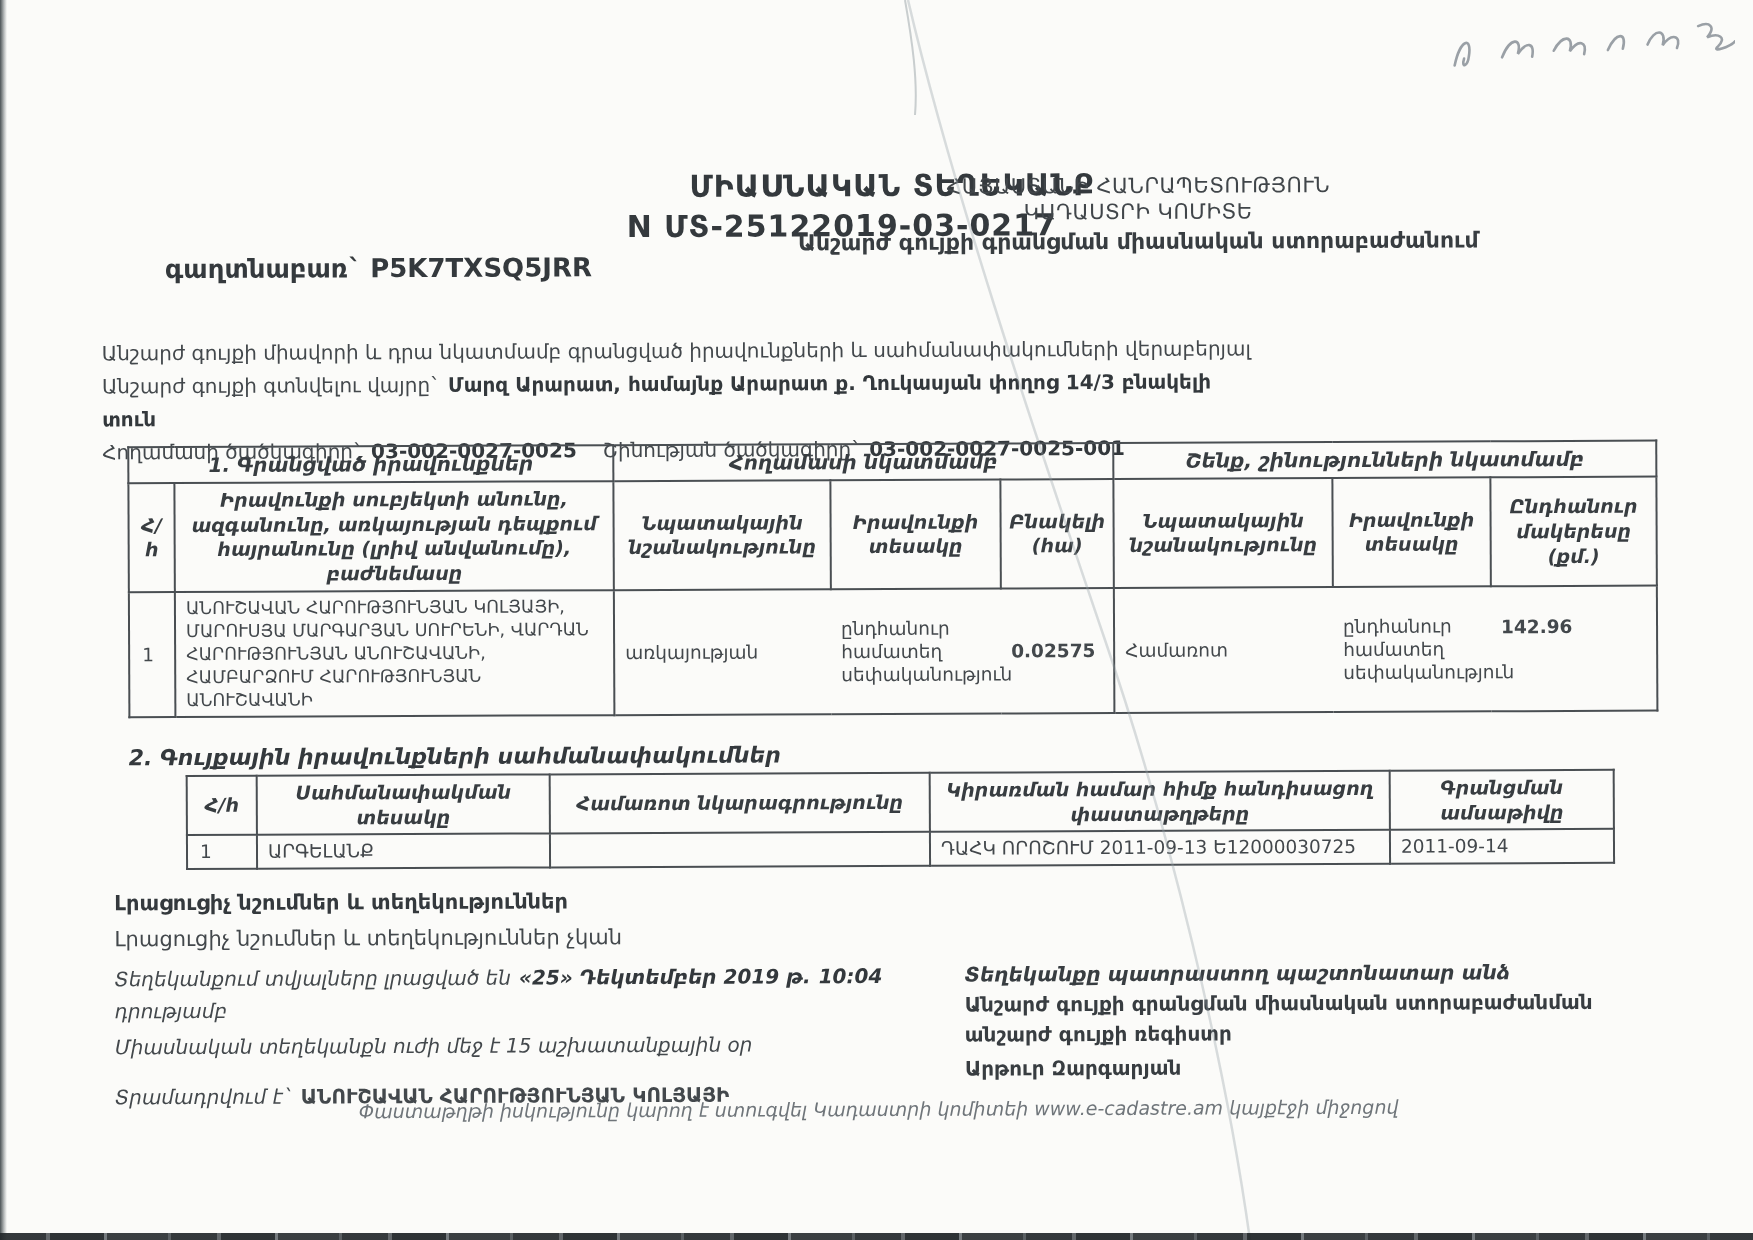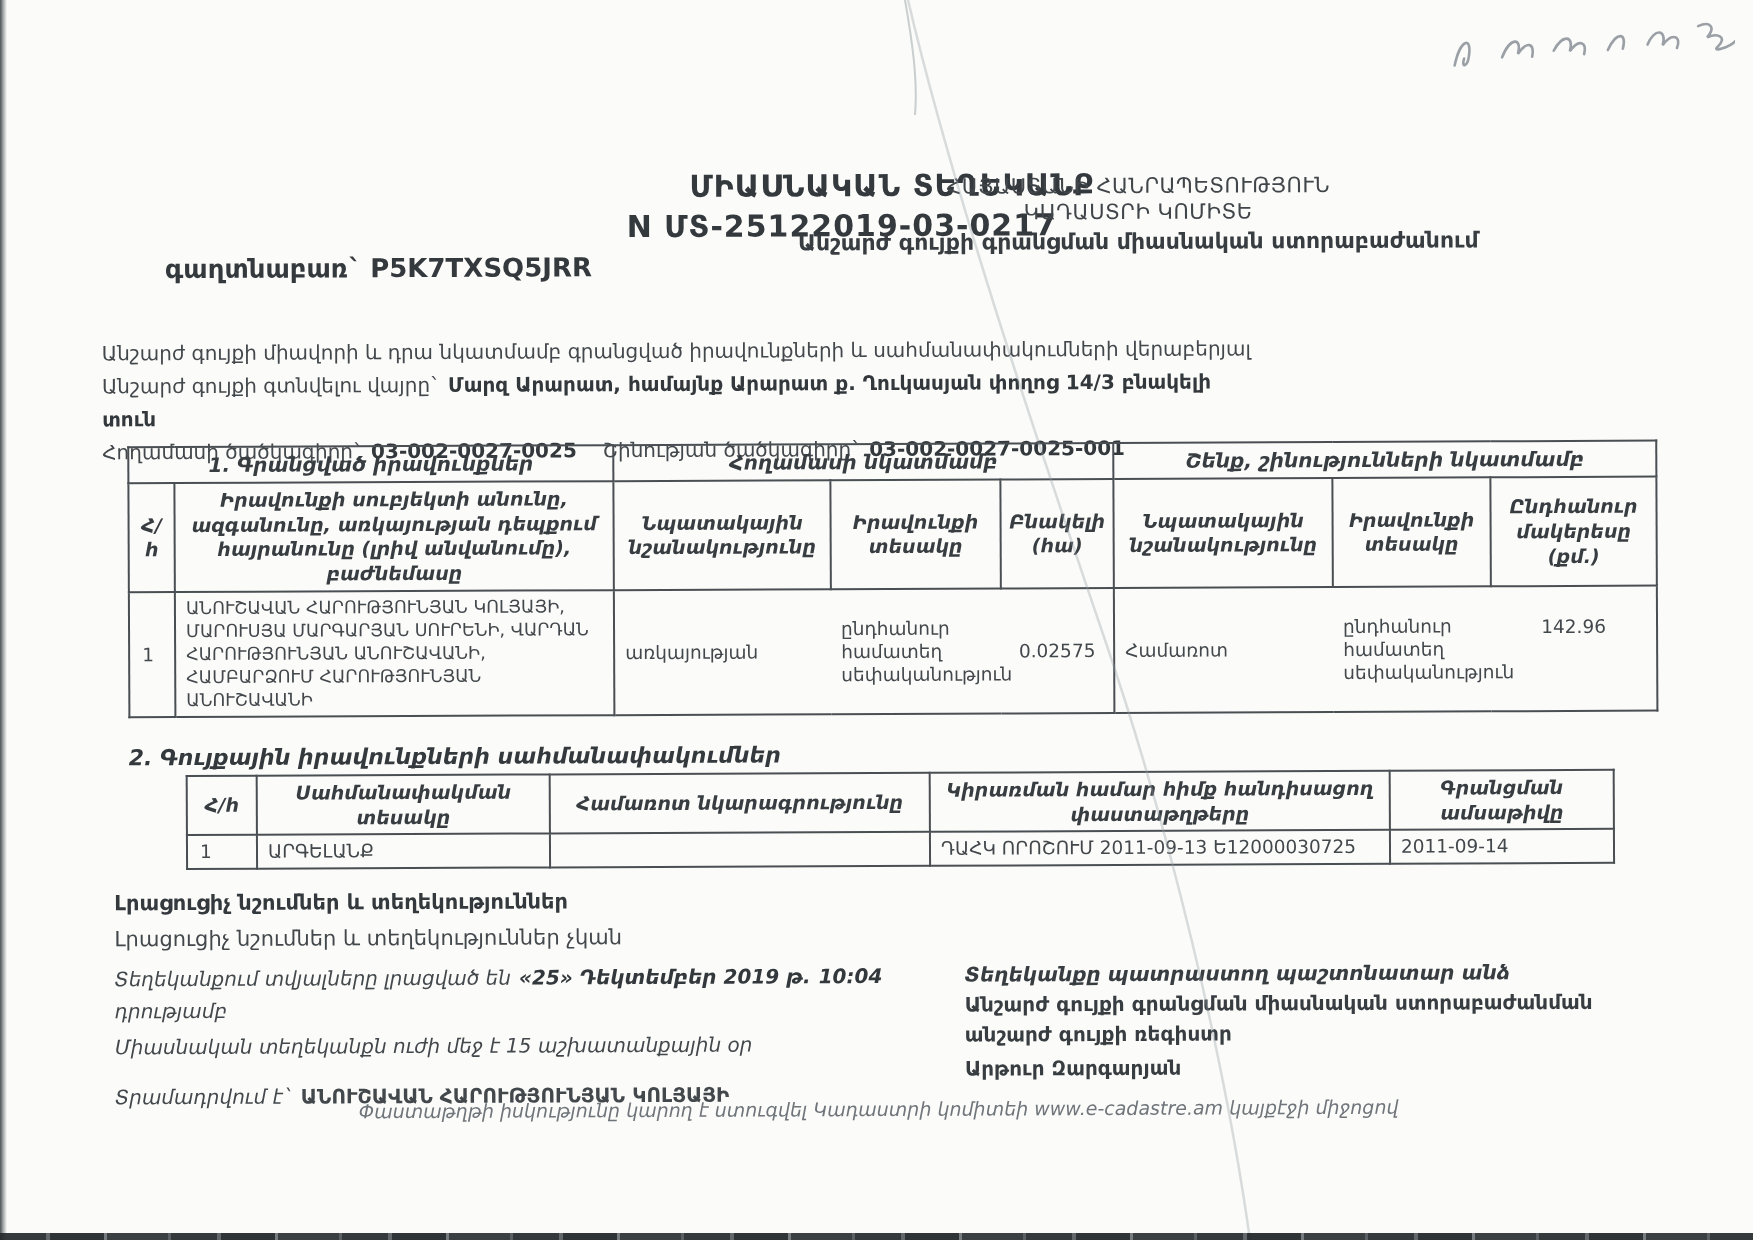--- a/index.html
+++ b/index.html
@@ -70,21 +70,21 @@
   .tbl th {
     font-style: italic; font-weight: bold; font-size: 19px;
     text-align: center; padding: 4px 6px; line-height: 1.3; color: #383d41;
   }
   .tbl td { font-size: 18.5px; padding: 4px 10px; color: #43484c; line-height: 1.25; }
   .t1 { left: 128px; top: 443px; width: 1528px; }
   .t1 .grp th { font-size: 20px; }
   .bh-r { border-right: hidden !important; }
   .bh-l { border-left: hidden !important; }
   td.num { text-align: left; padding-left: 12px; }
-  td.center { text-align: center; }
+  td.center { text-align: left; font-weight: bold; }
   td.subject { font-size: 17.5px; line-height: 23px; }
   .t2 { left: 185px; top: 772px; width: 1427px; }
 
   .sec2-title {
     position: absolute; left: 128px; top: 742px;
     font-size: 22px; font-weight: bold; font-style: italic; color: #34393d;
   }
 
   .notes { position: absolute; left: 113px; top: 888px; font-size: 21px; color: #43484c; }
   .notes .nt { font-weight: bold; color: #34393d; margin-bottom: 12px; }

